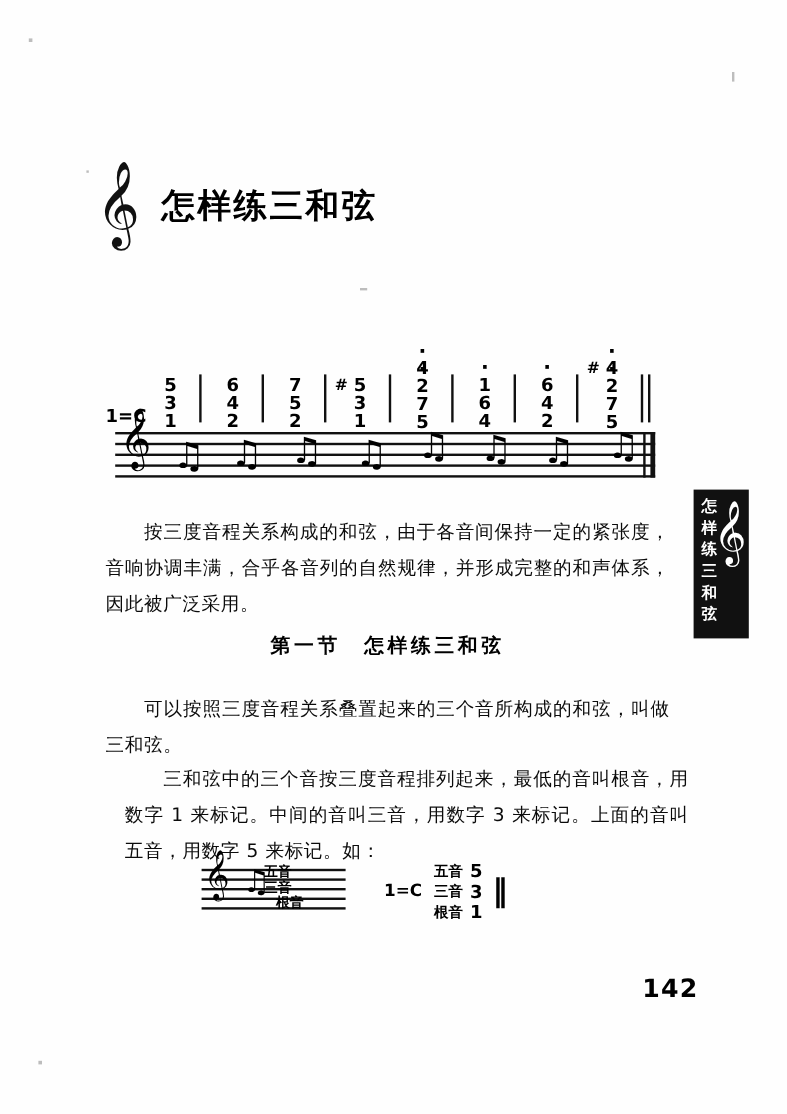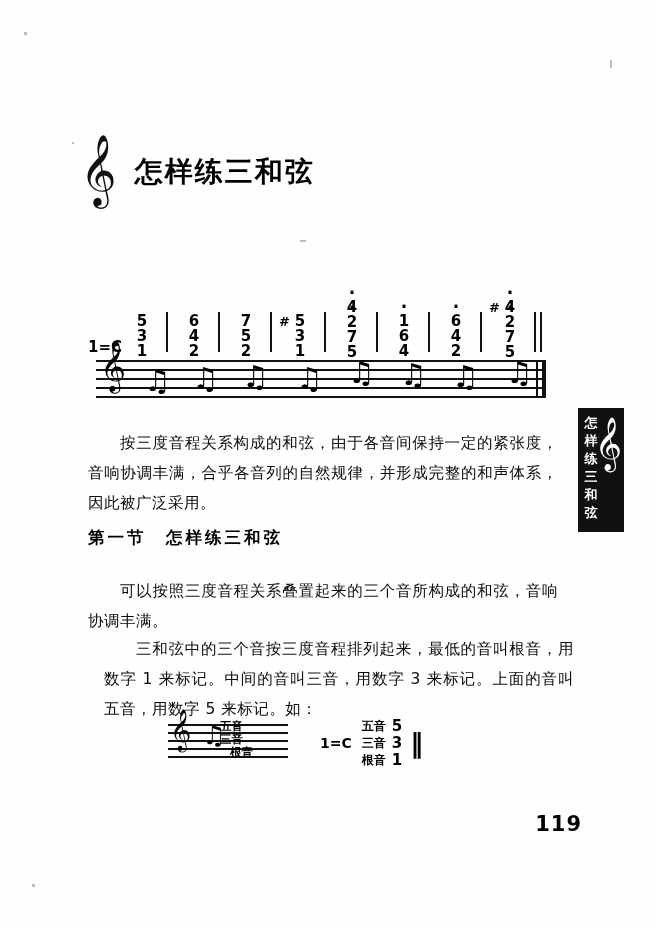--- a/index.html
+++ b/index.html
@@ -68,21 +68,21 @@
   .p1 { left: 88px; top: 258px; width: 470px; text-indent: 32px; }
   .p2 { left: 88px; top: 428px; width: 470px; text-indent: 32px; }
   .p3 { left: 88px; top: 576px; width: 470px; text-indent: 32px; }
   .p4 { left: 88px; top: 634px; width: 470px; text-indent: 32px; margin-left: 16px; }
 
   .section-title {
     position: absolute;
     left: 88px;
     top: 527px;
     width: 470px;
-    text-align: left;
+    text-align: center;
     font-size: 16.5px;
     font-weight: bold;
     letter-spacing: 3px;
   }
 
   
   .music1 {
     position: absolute;
     left: 78px;
     top: 292px;
@@ -338,21 +338,21 @@
       <div class="chordglyph" style="left:410px;top:-2px;">♫</div>
       <div class="barline" style="left:440px;top:0px;height:38px;"></div>
       <div class="barline" style="left:446px;top:0px;height:38px;width:4px;"></div>
     </div>
   </div>
 
   <div class="para p2">按三度音程关系构成的和弦，由于各音间保持一定的紧张度，音响协调丰满，合乎各音列的自然规律，并形成完整的和声体系，因此被广泛采用。</div>
 
   <div class="section-title">第一节　怎样练三和弦</div>
 
-  <div class="para p3">可以按照三度音程关系叠置起来的三个音所构成的和弦，音响协调丰满。</div>
+  <div class="para p3">可以按照三度音程关系叠置起来的三个音所构成的和弦，叫做三和弦。</div>
   <div class="para p4">三和弦中的三个音按三度音程排列起来，最低的音叫根音，用数字 1 来标记。中间的音叫三音，用数字 3 来标记。上面的音叫五音，用数字 5 来标记。如：</div>
 
   <div class="music2">
     <div class="m2-staff">
       <div class="line" style="top:0px;"></div>
       <div class="line" style="top:8px;"></div>
       <div class="line" style="top:16px;"></div>
       <div class="line" style="top:24px;"></div>
       <div class="line" style="top:32px;"></div>
       <div style="position:absolute;left:2px;top:-12px;font-size:36px;line-height:36px;">𝄞</div>
@@ -378,15 +378,15 @@
       </span>
       <span class="m2-bar">‖</span>
     </div>
   </div>
 
   <div class="side-tab">
     <div class="txt">怎样练三和弦</div>
     <div class="clef">𝄞</div>
   </div>
 
-  <div class="page-num">119</div>
+  <div class="page-num">142</div>
 
 </div>
 
 </body></html>

